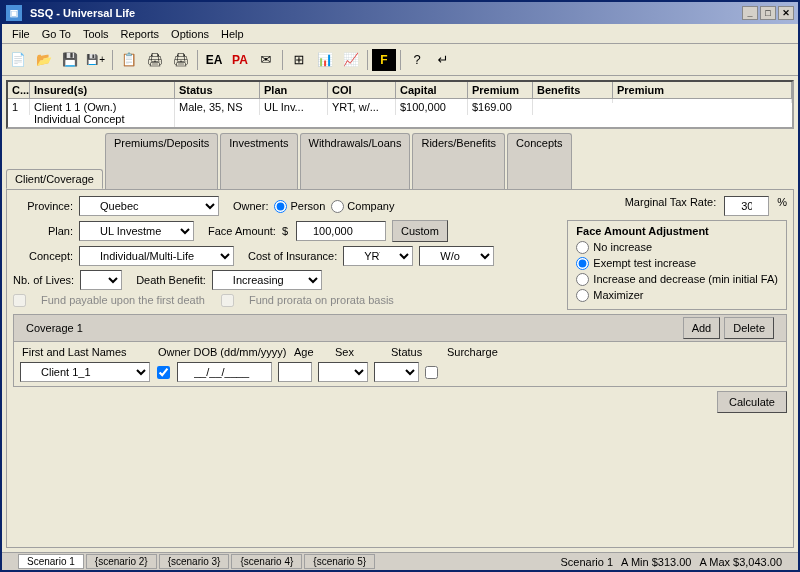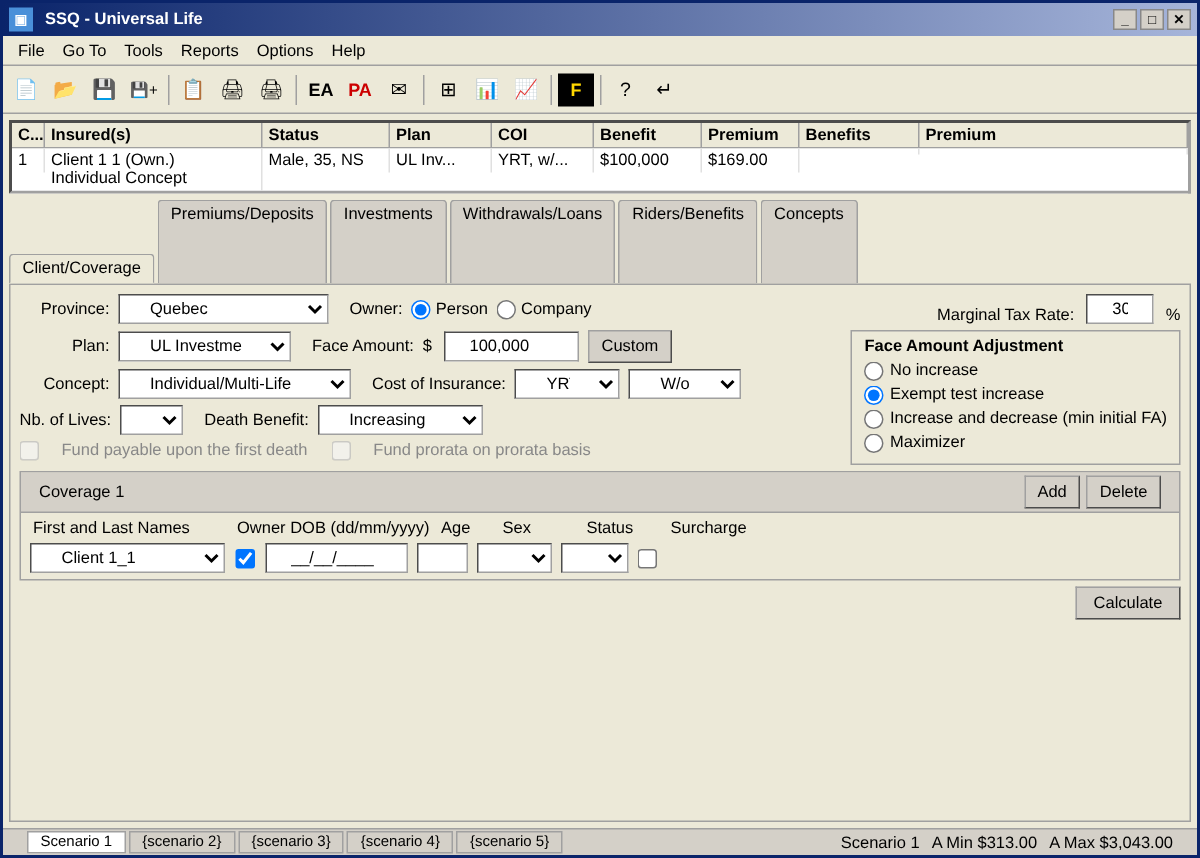--- a/index.html
+++ b/index.html
@@ -76,21 +76,21 @@
     
     .status-bar { background: #d4d0c8; border-top: 1px solid #a0a0a0; display: flex; align-items: center; padding: 1px 16px; height: 18px; flex-shrink: 0; justify-content: space-between; }
     .scenario-tabs { display: flex; gap: 2px; }
     .scenario-tab { padding: 1px 8px; border: 1px solid #a0a0a0; background: #d4d0c8; cursor: pointer; font-size: 10px; }
     .scenario-tab.active { background: white; }
     
     
     input[type="checkbox"] { width: 13px; height: 13px; }
     input[type="radio"] { width: 13px; height: 13px; }
     
-    .marginal-rate { display: flex; align-items: flex-end; gap: 8px; margin-left: auto; }
+    .marginal-rate { display: flex; align-items: flex-start; gap: 8px; margin-left: auto; }
     
     
     .win-icon { width: 16px; height: 16px; background: #4a90d9; margin-right: 4px; display: flex; align-items: center; justify-content: center; color: white; font-size: 9px; font-weight: bold; }
     
     .fund-checkboxes { display: flex; gap: 16px; margin-top: 2px; }
     .fund-check { display: flex; align-items: flex-start; gap: 15px; color: #888; }
     
     .dollar-sign { margin-right: 2px; }
   </style>
 </head>
@@ -145,21 +145,21 @@
 
   <div class="content-area">
 
     <div class="table-area">
       <div class="table-header">
         <div class="th" style="width:22px;">C...</div>
         <div class="th" style="width:145px;">Insured(s)</div>
         <div class="th" style="width:85px;">Status</div>
         <div class="th" style="width:68px;">Plan</div>
         <div class="th" style="width:68px;">COI</div>
-        <div class="th" style="width:72px;">Benefit</div>
+        <div class="th" style="width:72px;">Capital</div>
         <div class="th" style="width:65px;">Premium</div>
         <div class="th" style="width:80px;">Benefits</div>
         <div class="th" style="flex:1;">Premium</div>
       </div>
       <div class="table-row">
         <div class="td" style="width:22px;">1</div>
         <div class="td" style="width:145px;">
           <div>Client 1 1 (Own.)</div>
           <div>Individual Concept</div>
         </div>

